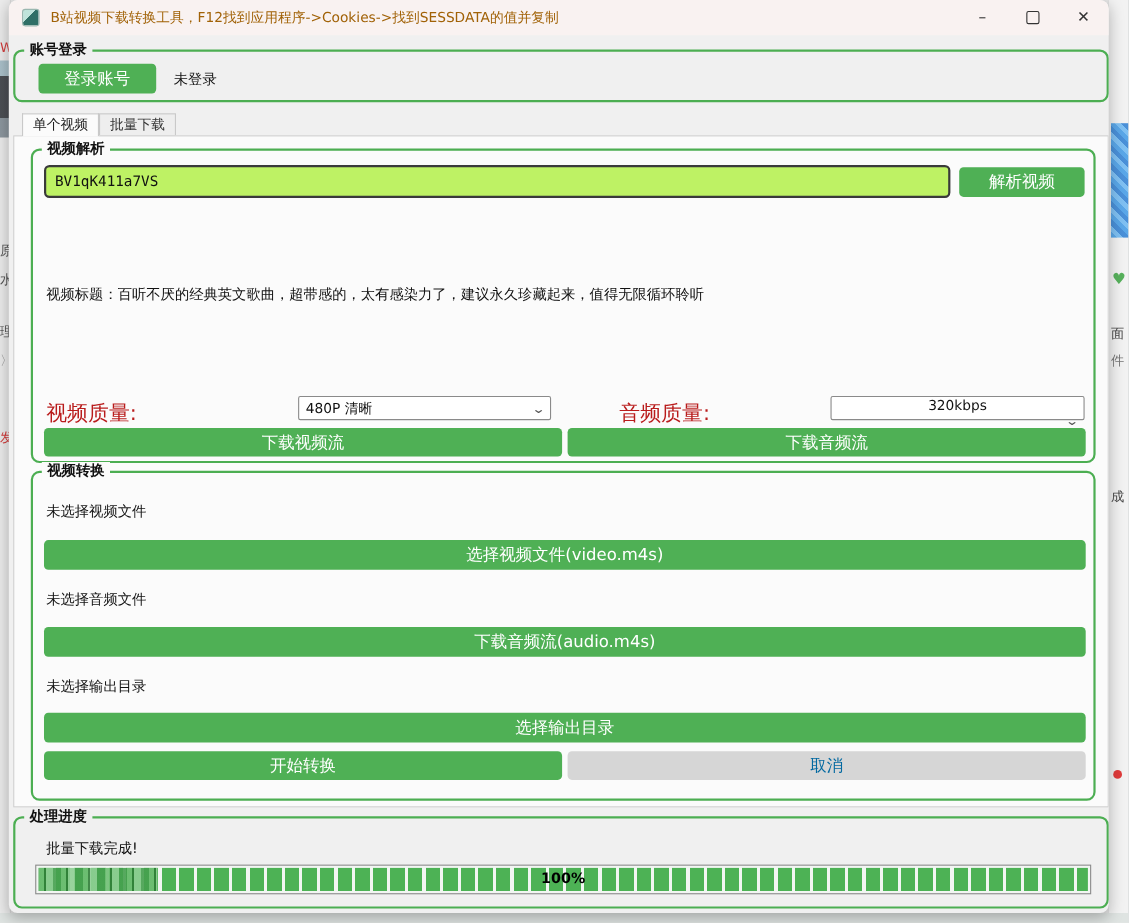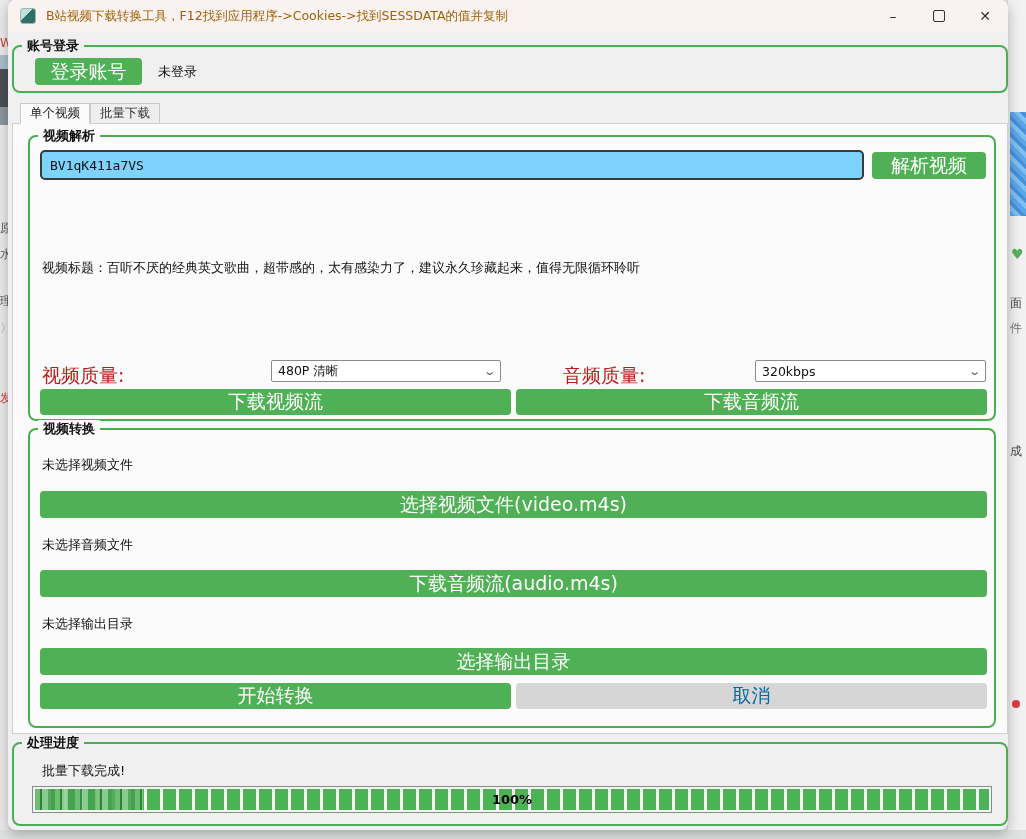--- a/index.html
+++ b/index.html
@@ -30,43 +30,43 @@
   .btn-min{right:92px;} .btn-max{right:46px;} .btn-close{right:0;}
   .max-box{width:10px;height:10px;border:1.2px solid #333;border-radius:2px;}
   
   .group{position:absolute;border:2px solid #4cae52;border-radius:8px;box-sizing:border-box;}
   .legend{position:absolute;top:-10px;left:8px;padding:0 5px;font-weight:bold;font-size:13px;color:#111;line-height:18px;white-space:nowrap;}
   .legend.on-gray{background:#f0f0f0;}
   .legend.on-panel{background:#fbfbfb;}
   
   .g-login{left:4px;top:45px;width:996px;height:48px;}
   .btn{display:flex;align-items:center;justify-content:center;background:#4fb055;color:#fff;
-       border-radius:4px;font-size:19px;cursor:default;box-sizing:border-box;}
+       border-radius:4px;font-size:15px;cursor:default;box-sizing:border-box;}
   .login-btn{position:absolute;left:21px;top:11px;width:107px;height:27px;}
   .login-status{position:absolute;left:144px;top:16px;color:#111;}
   
   .tab{position:absolute;top:103px;height:21px;display:flex;align-items:center;justify-content:center;
        font-size:12.5px;box-sizing:border-box;border:1px solid #c9c9c9;}
   .tab.active{left:12px;width:70px;background:#fbfbfb;border-bottom:1px solid #fbfbfb;z-index:3;}
   .tab.inactive{left:82px;width:70px;background:#eeeeee;color:#333;}
   .panel{position:absolute;left:4px;top:123px;width:996px;height:611px;background:#fbfbfb;
          border:1px solid #cfcfcf;box-sizing:border-box;z-index:1;}
   
   .g-parse{left:20px;top:135px;width:968px;height:286px;z-index:2;}
-  .url-input{position:absolute;left:10px;top:13px;width:824px;height:30px;background:#7dd3fc;
+  .url-input{position:absolute;left:10px;top:13px;width:824px;height:30px;background:#bef264;
       border:2px solid #3a3a3a;border-radius:5px;box-sizing:border-box;
       font-family:"DejaVu Sans Mono",monospace;font-size:13px;color:#111;padding:0 8px;outline:none;}
   .parse-btn{position:absolute;left:842px;top:15px;width:114px;height:27px;}
   .video-title{position:absolute;left:12px;top:122px;width:940px;font-size:13px;color:#111;}
   .q-label{position:absolute;font-size:19px;color:#b91c1c;top:226px;}
   .q-label.v{left:12px;} .q-label.a{left:505px;margin-left:28px;}
   .select{position:absolute;top:223px;height:22px;background:#fff;border:1px solid #8a8a8a;border-radius:2px;
       box-sizing:border-box;display:flex;align-items:center;padding:0 6px;font-size:12.5px;color:#111;}
   .select .chev{margin-left:auto;color:#555;font-size:11px;transform:scaleX(1.4);}
-  .sel-v{left:241px;width:230px;} .sel-a{left:725px;width:231px;}
+  .sel-v{left:241px;width:230px;} .sel-a{left:725px;width:231px;flex-direction:column;}
   .dl-btn{position:absolute;top:252px;height:26px;width:471px;}
   .dl-video{left:10px;} .dl-audio{left:486px;}
   
   .g-convert{left:20px;top:428px;width:968px;height:300px;z-index:2;}
   .c-status{position:absolute;left:12px;font-size:13px;color:#111;}
   .s1{top:26px;} .s2{top:106px;} .s3{top:185px;}
   .c-btn{position:absolute;left:10px;width:947px;height:27px;}
   .b1{top:61px;} .b2{top:140px;} .b3{top:218px;}
   .half-btn{position:absolute;top:253px;height:26px;width:471px;}
   .start-btn{left:10px;}

